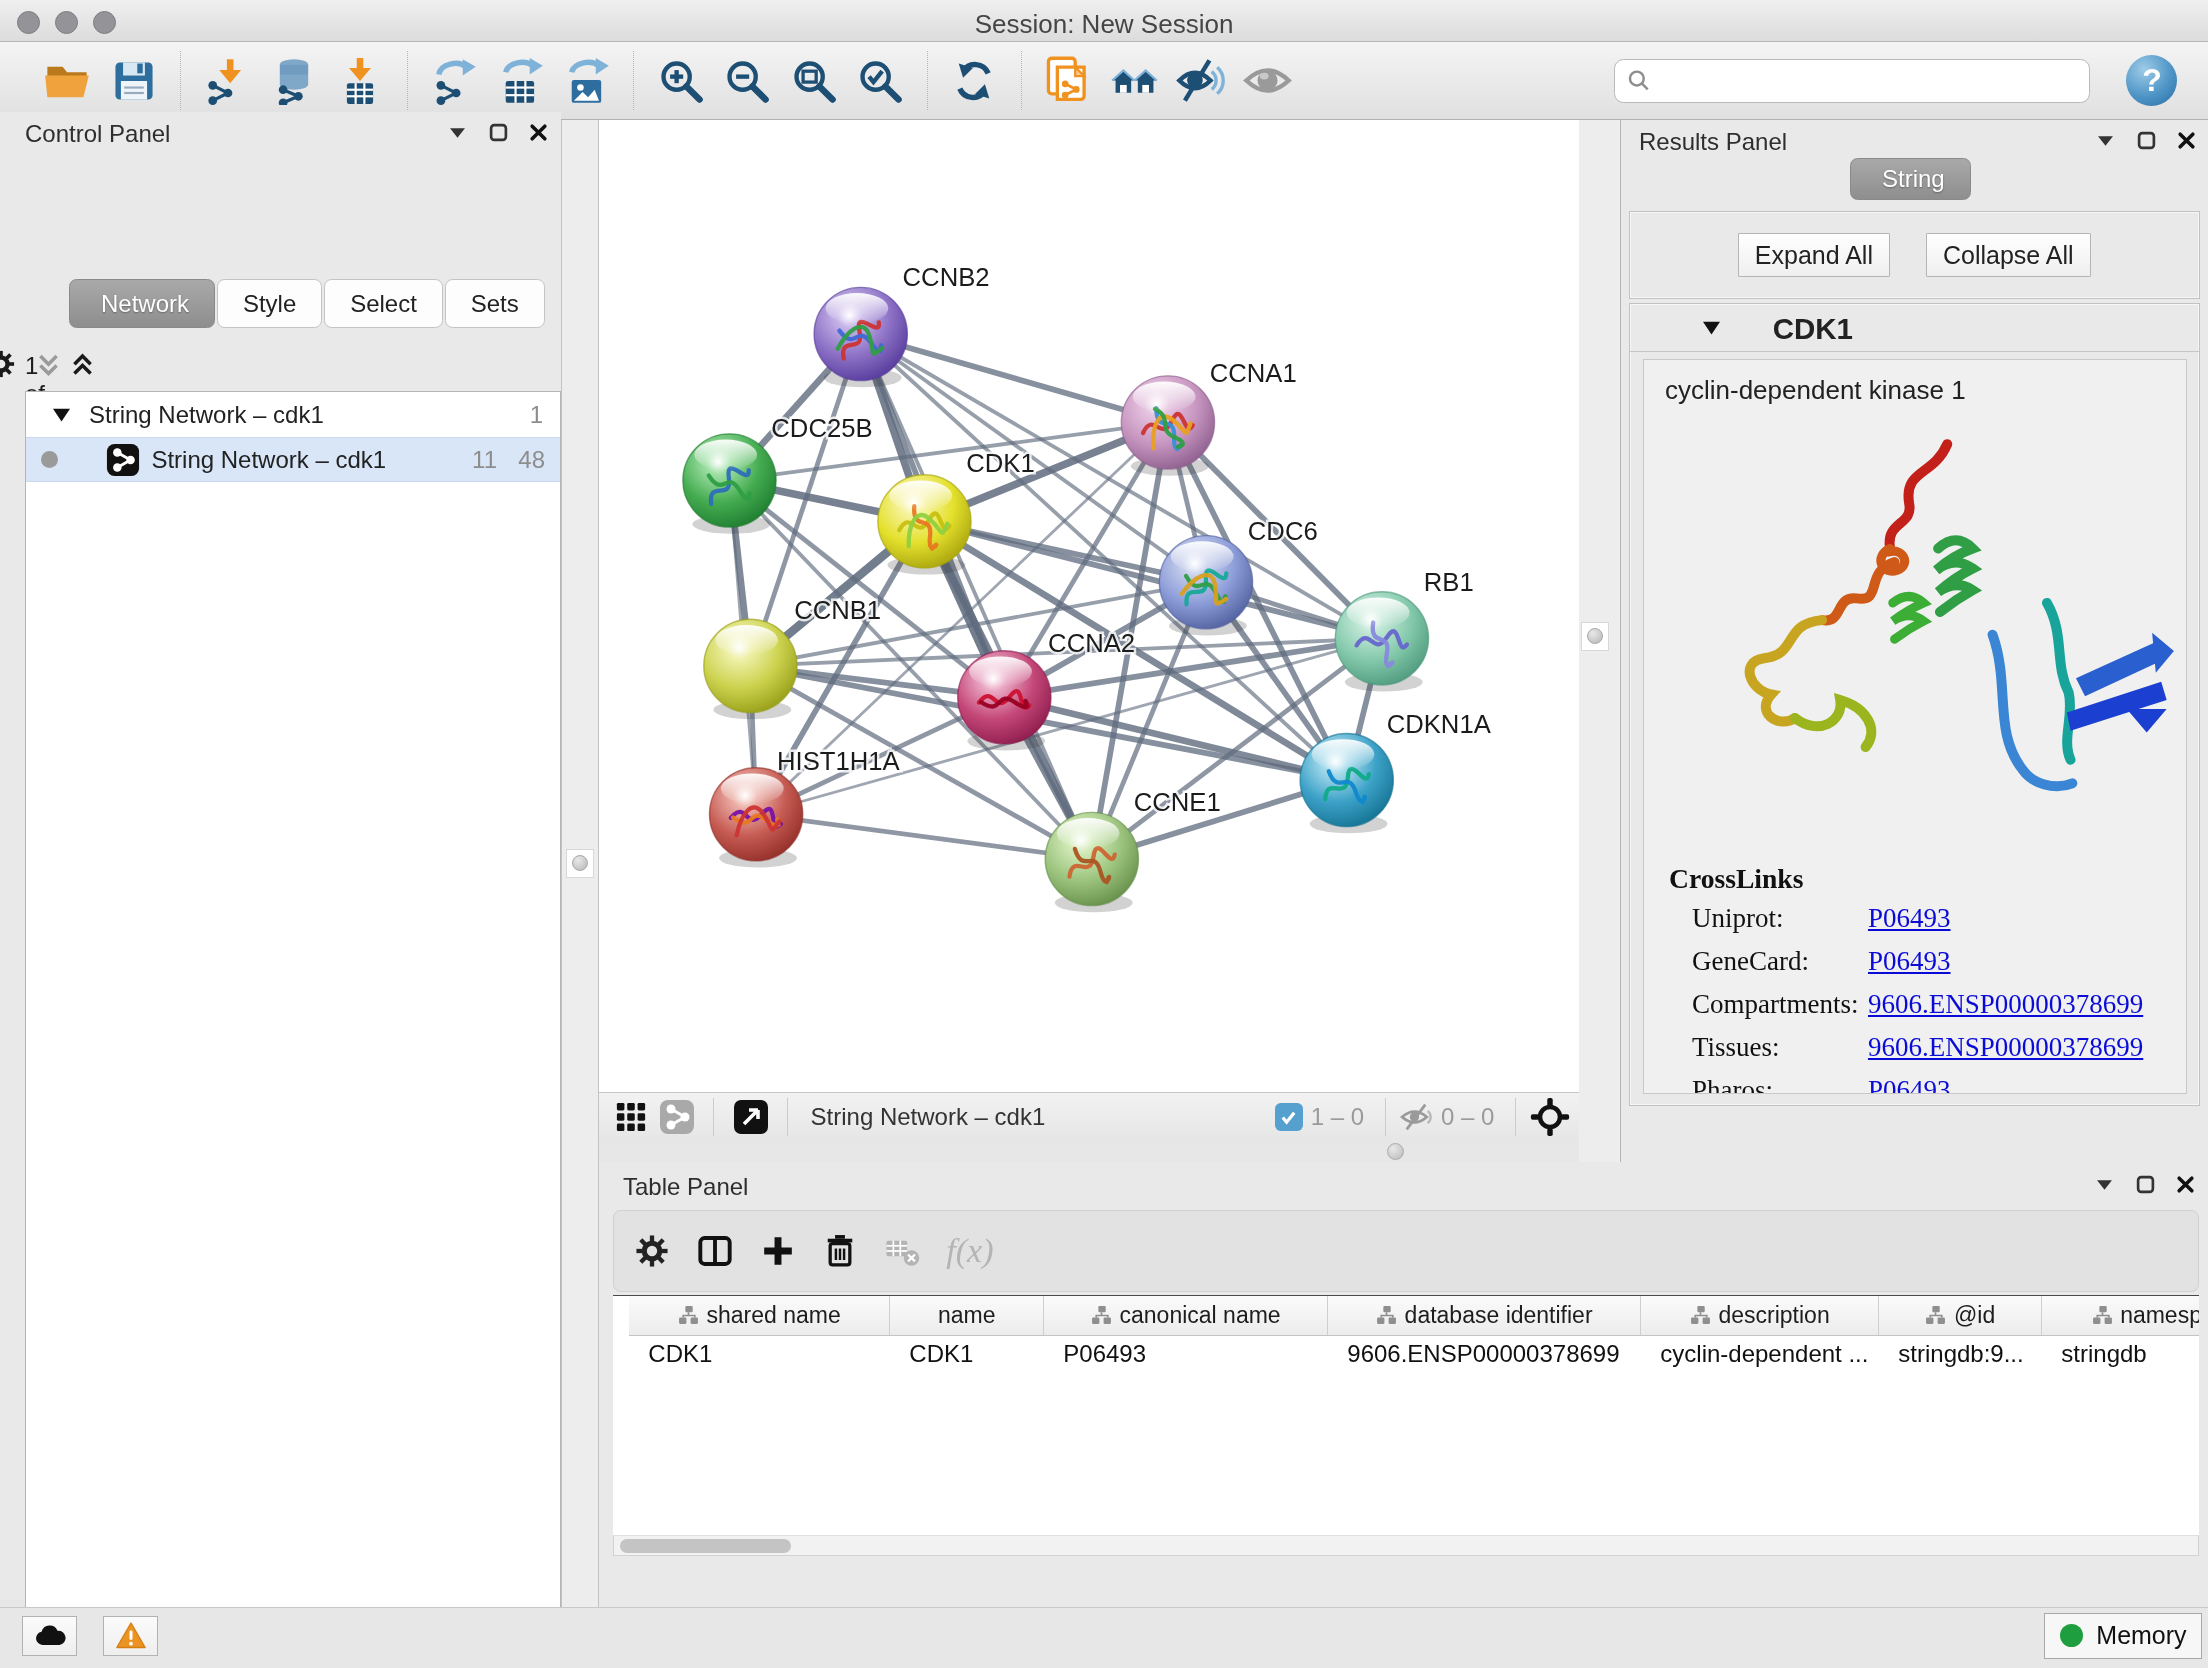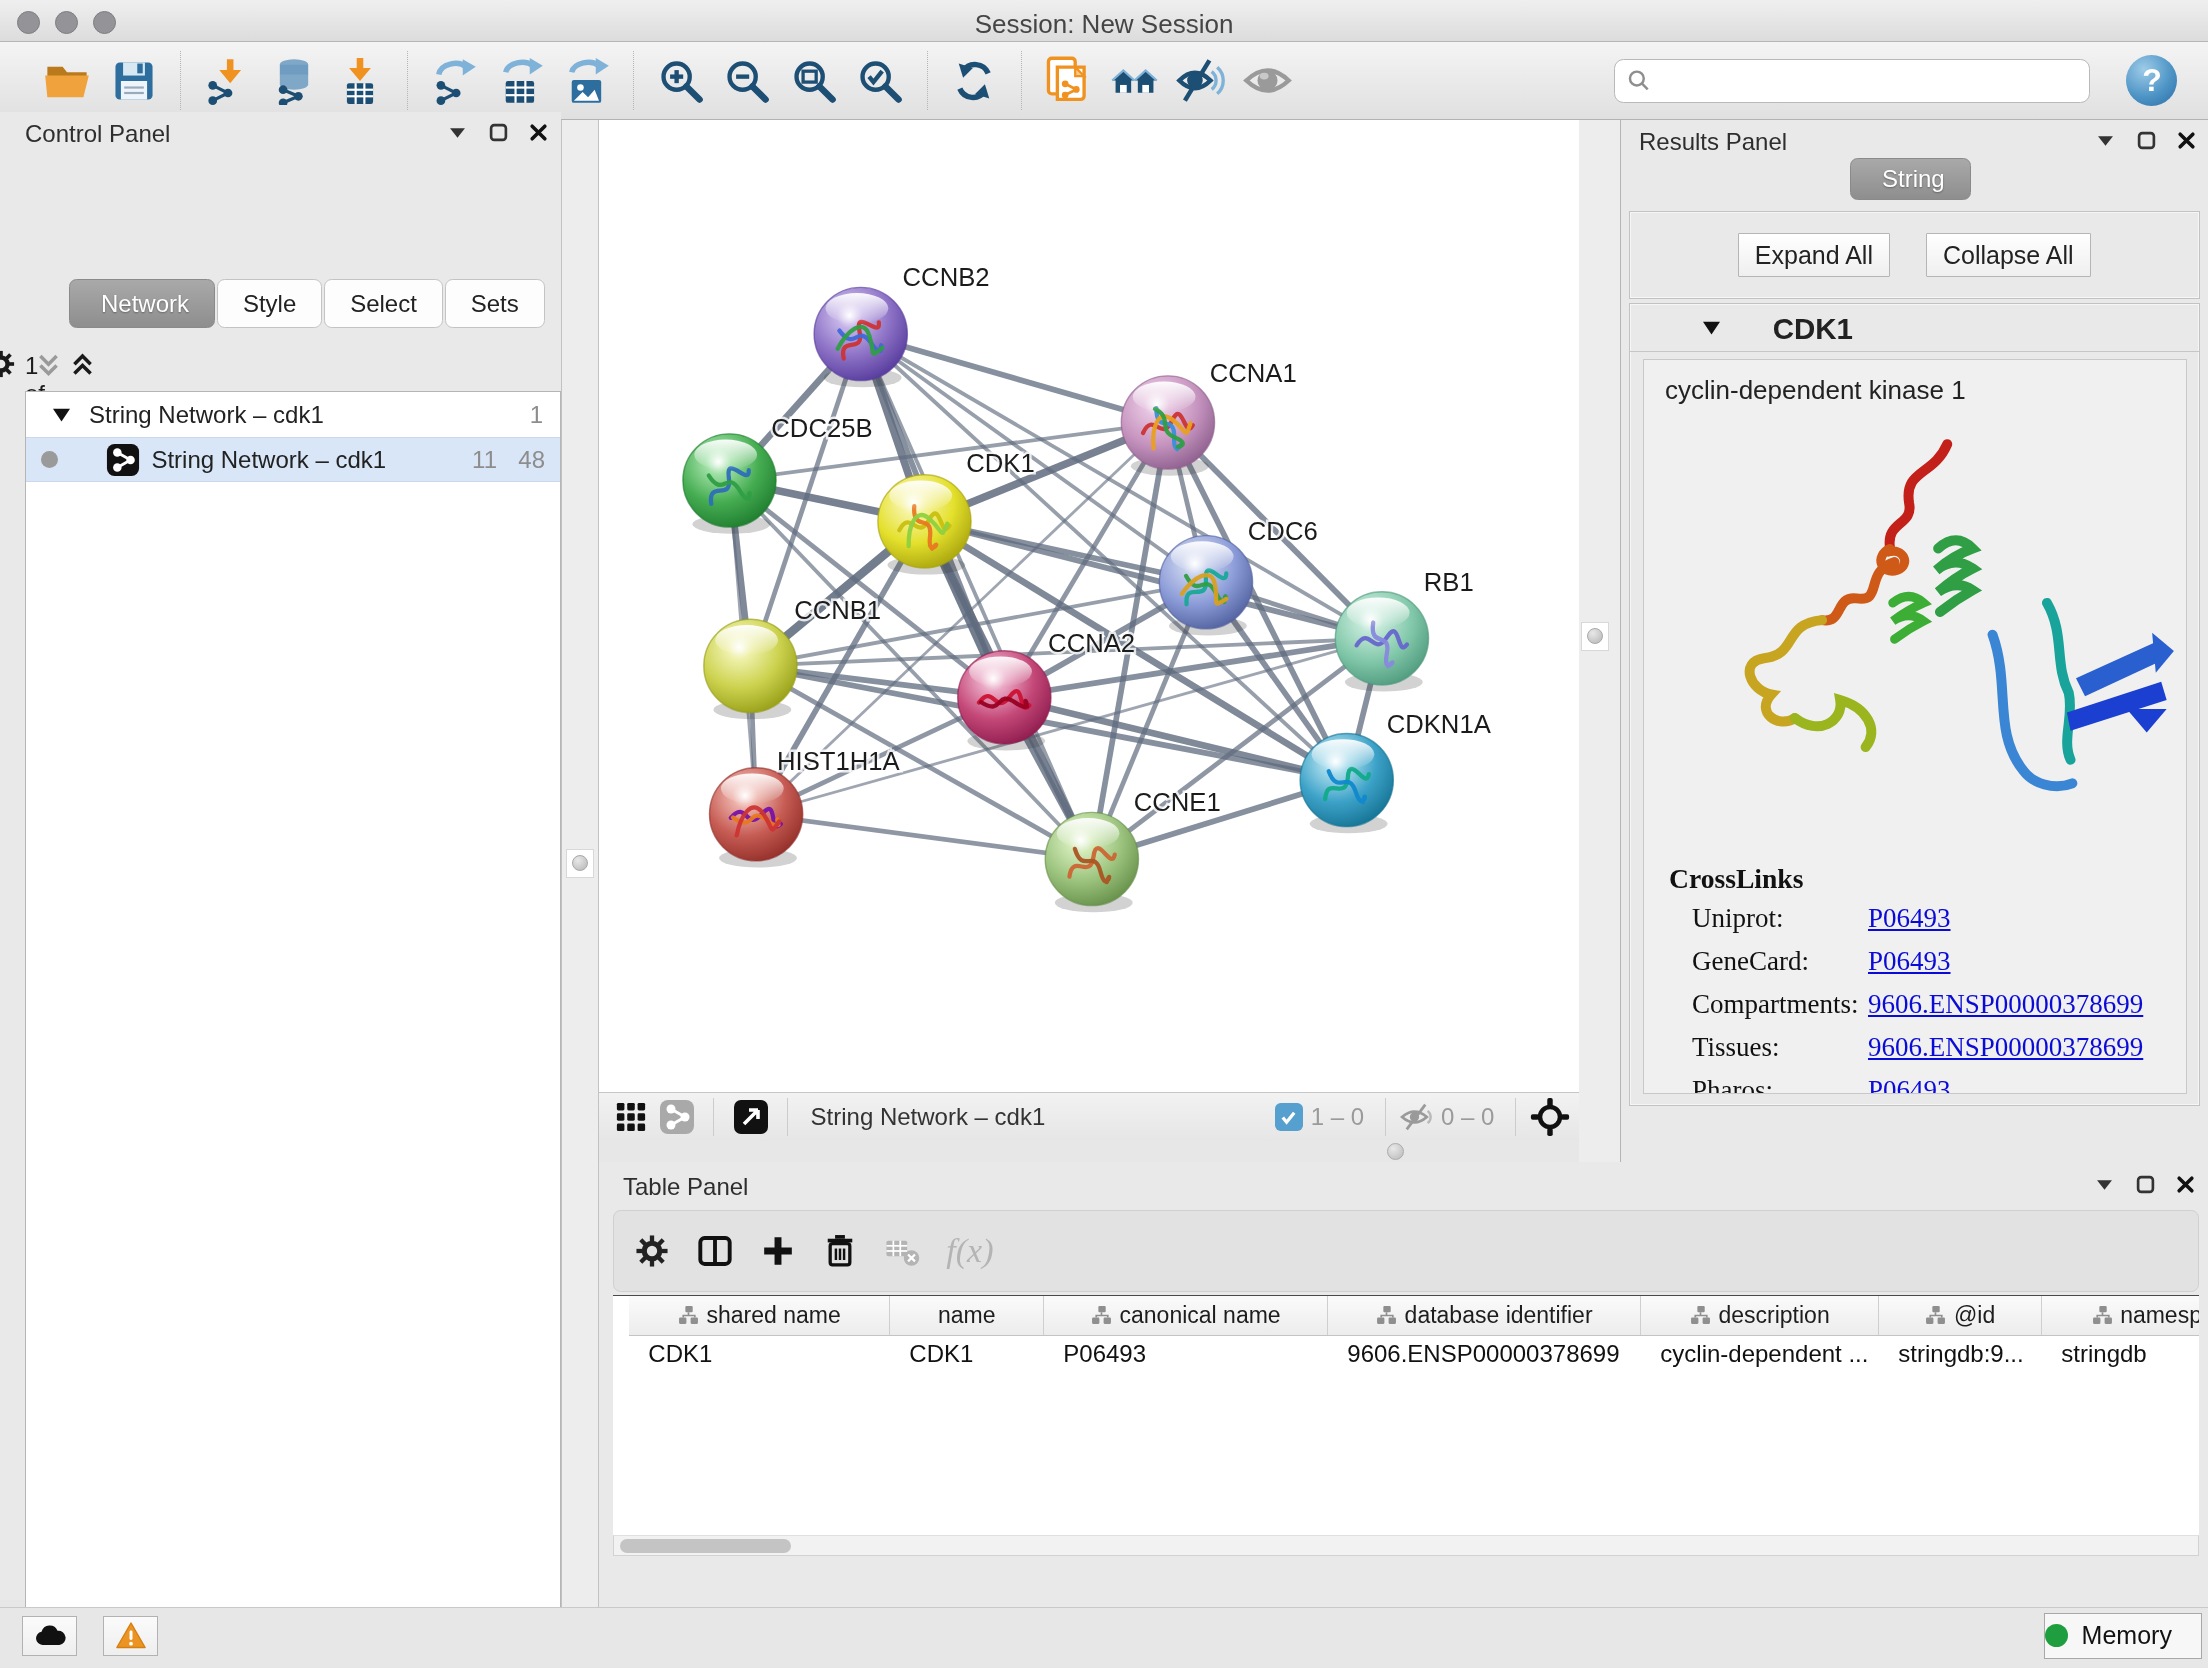--- a/index.html
+++ b/index.html
@@ -92,21 +92,21 @@
     background:#fdfdfd;border:1px solid #c4c4c4;padding:0 28.5px;margin-left:-1px;}
   .ttab.sel{background:linear-gradient(#a7a7a7,#8e8e8e);color:#fff;border-color:#8a8a8a;}
   .ttab:first-child{border-radius:7.6px 0 0 7.6px;}
   .ttab:last-child{border-radius:0 7.6px 7.6px 0;}
   
   .statusbar{position:absolute;left:0;top:1607px;width:100%;height:61px;background:#e7e7e7;
     border-top:1px solid #c9c9c9;}
   .sq-btn{position:absolute;top:7.6px;width:55px;height:40px;background:linear-gradient(#fbfbfb,#eee);
     border:1.9px solid #b2b2b2;display:flex;align-items:center;justify-content:center;}
   .mem-btn{position:absolute;right:5.7px;top:4.8px;width:158px;height:46px;background:#f7f7f7;
-    border:1.9px solid #a8a8a8;display:flex;align-items:center;gap:13.3px;font-size:25px;color:#111;margin-left:16px;}
+    border:1.9px solid #a8a8a8;display:flex;align-items:center;justify-content:center;gap:13.3px;font-size:25px;color:#111;margin-left:16px;}
   .mem-dot{width:23px;height:23px;border-radius:50%;background:#1e9e3e;}
   svg{display:block;}
   text.nlabel{font-family:"Liberation Sans","DejaVu Sans",sans-serif;font-size:27px;fill:#1b1b1b;
     paint-order:stroke;stroke:rgba(255,255,255,.8);stroke-width:5px;}
 </style>
 </head>
 <body>
 
 <div class="app">
 

